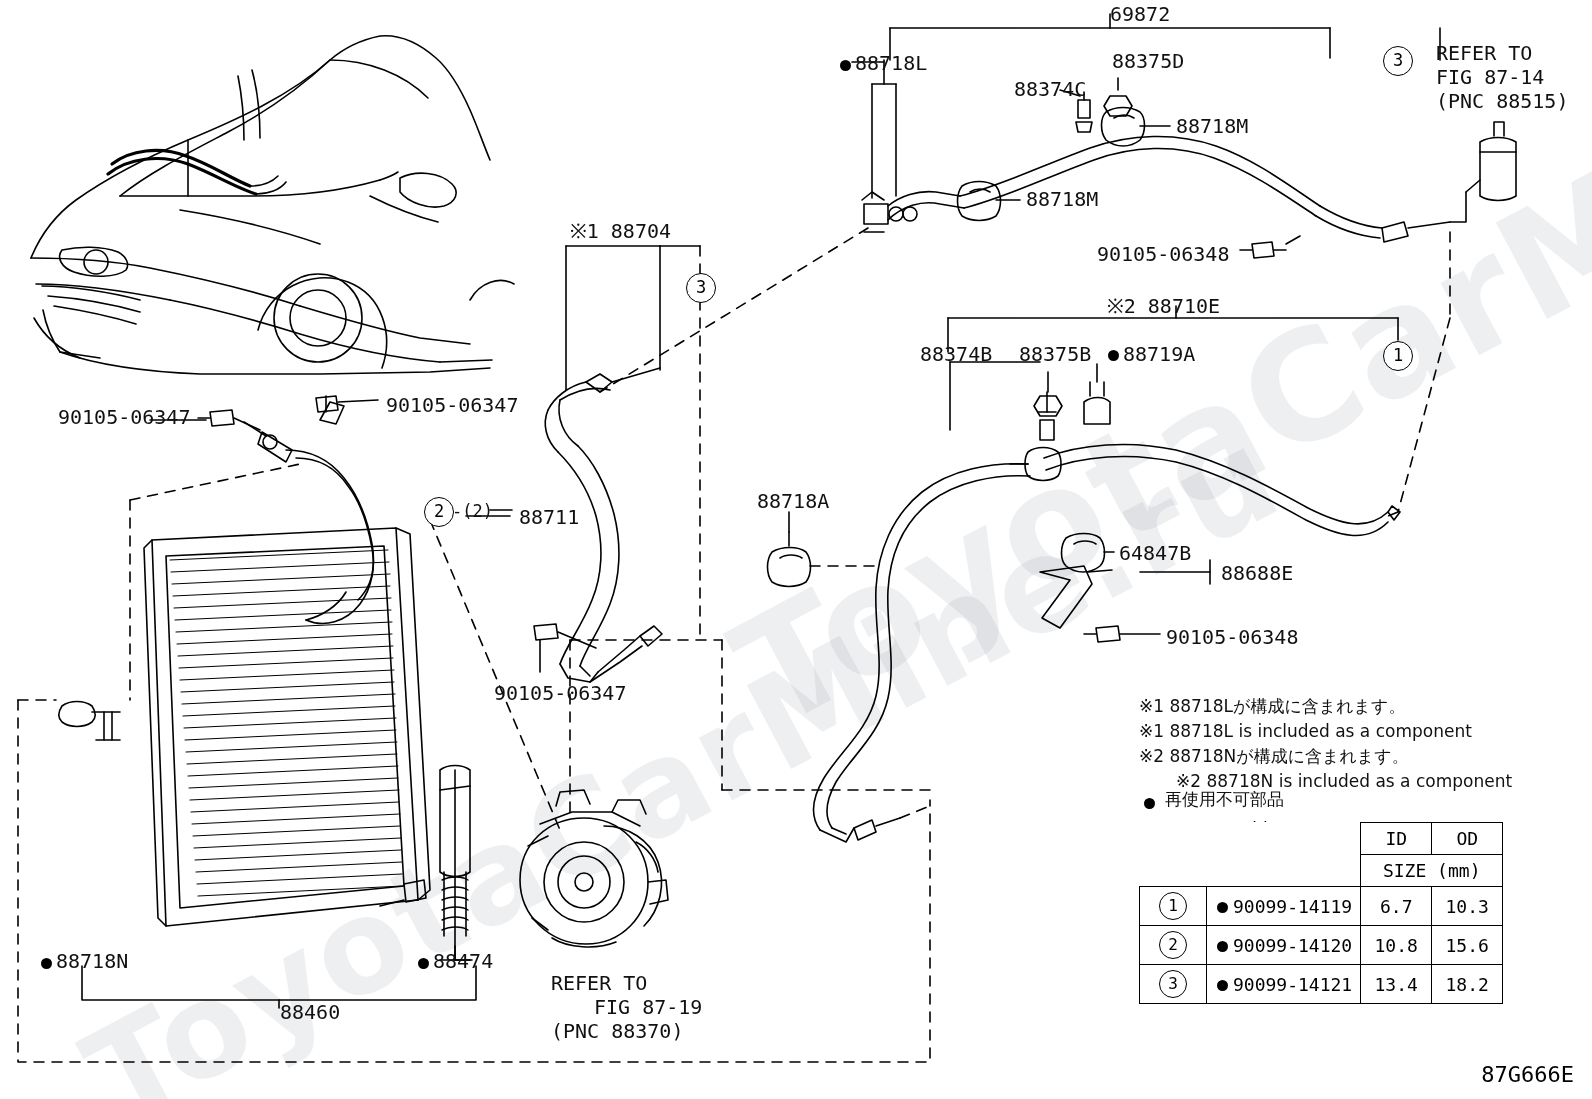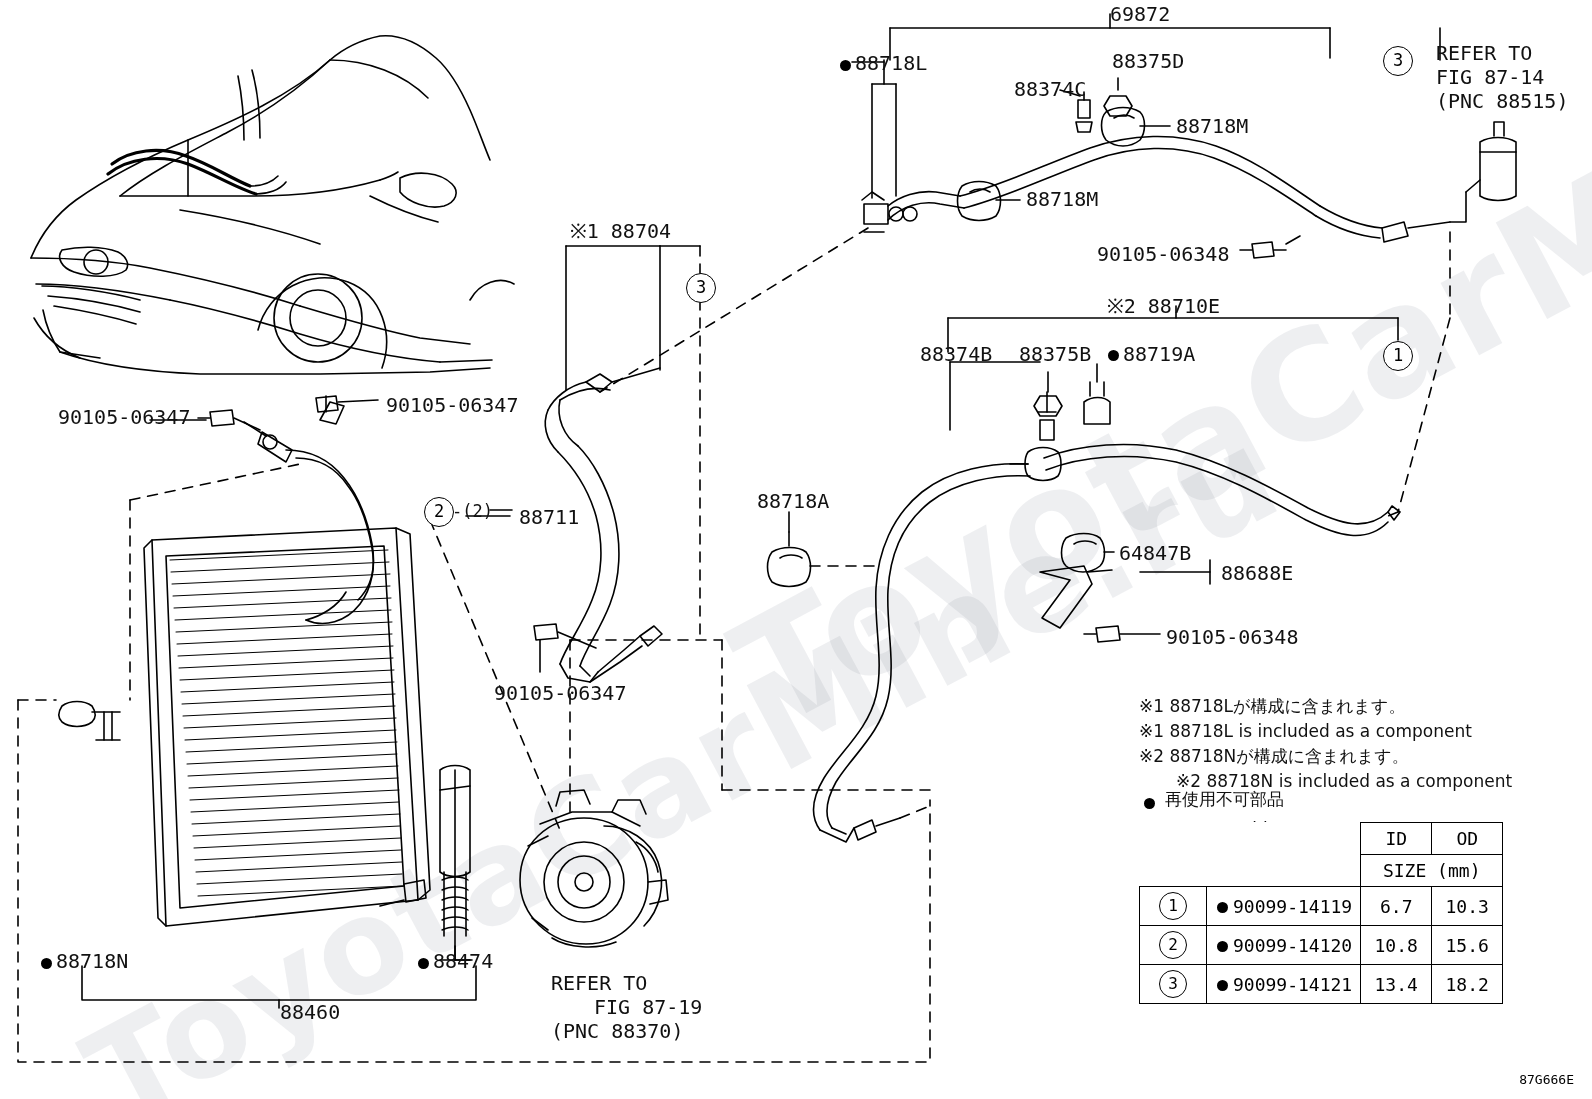--- a/index.html
+++ b/index.html
@@ -99,21 +99,21 @@
     border-radius: 50%;
     line-height: 25px;
     text-align: center;
     font-size: 16px;
   }
   #figcode {
     position: absolute;
     right: 18px;
     bottom: 12px;
     font-family: "DejaVu Sans Mono", monospace;
-    font-size: 13px;
+    font-size: 22px;
   }
 </style>
 </head>
 <body>
 
 <div id="page">
 
   <div class="wm" style="left: 660px; top: 240px;">ToyotaCarMine.ru</div>
   <div class="wm" style="left: 20px; top: 700px; font-size:130px;">ToyotaCarMine.ru</div>
 

